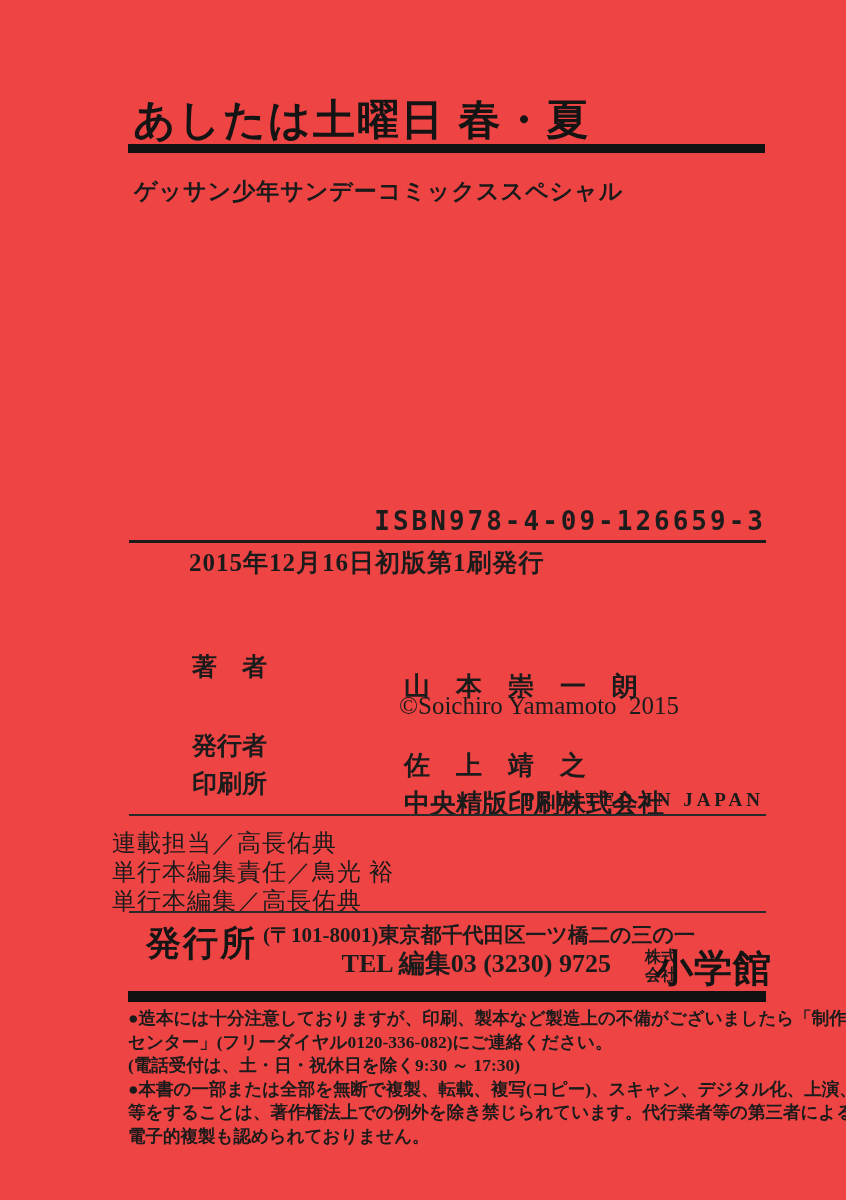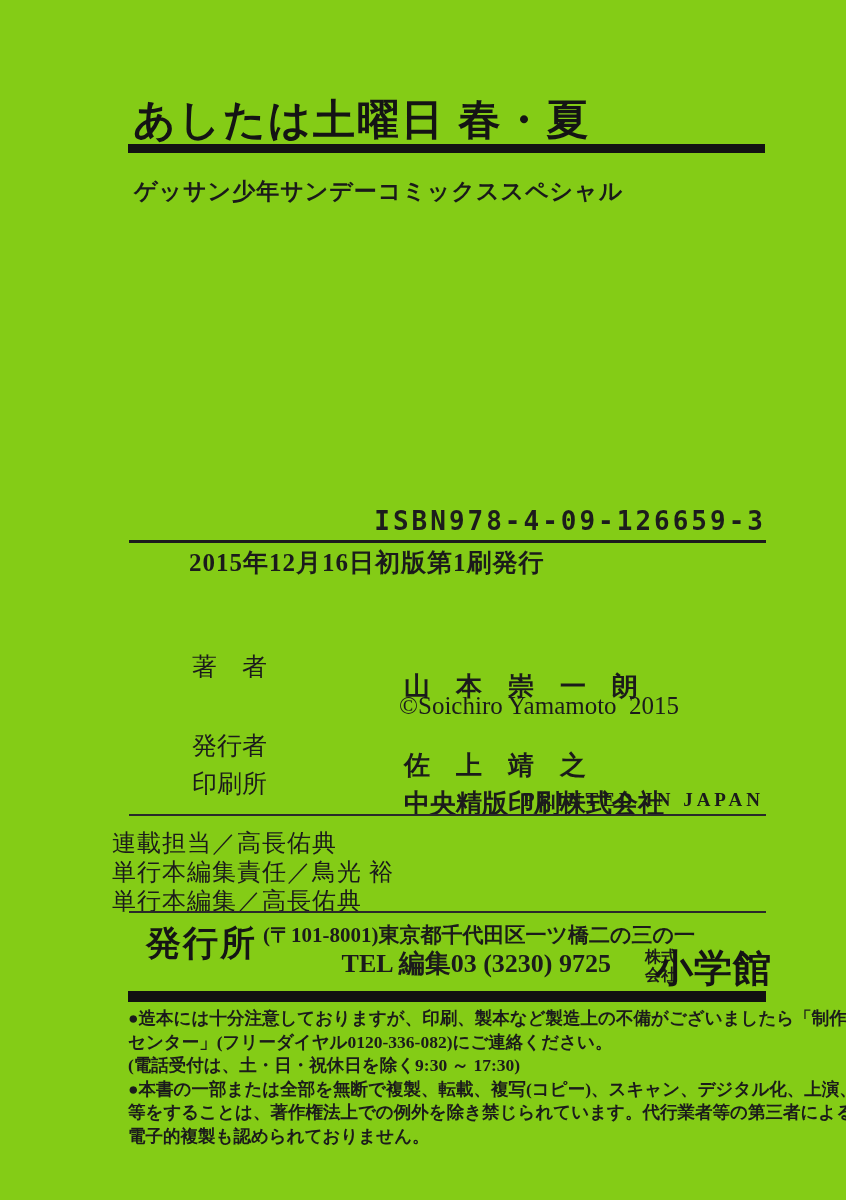--- a/index.html
+++ b/index.html
@@ -5,21 +5,21 @@
   html, body {
     margin: 0;
     padding: 0;
     background: #e8e8e8;
   }
   .page {
     position: relative;
     width: 846px;
     height: 1200px;
     margin: 0 auto;
-    background: #84cc16;
+    background: #ef4444;
     overflow: hidden;
     color: #161616;
     font-family: "Liberation Serif", serif;
   }
   .abs { position: absolute; }
 
   .book-title {
     left: 133px; top: 92px; width: 640px;
     font-family: "Liberation Sans", sans-serif;
     font-weight: 900;
@@ -61,21 +61,21 @@
     font-size: 25px;
     font-weight: 600;
     letter-spacing: 1px;
     color: #1b1b1b;
     white-space: nowrap;
   }
 
   .credit-label {
     left: 192px;
     font-size: 25px;
-    font-weight: 400;
+    font-weight: 700;
     color: #1b1b1b;
     white-space: nowrap;
   }
   .credit-value {
     left: 404px;
     font-size: 26px;
     font-weight: 600;
     color: #1b1b1b;
     white-space: nowrap;
     margin-top: 20px;

